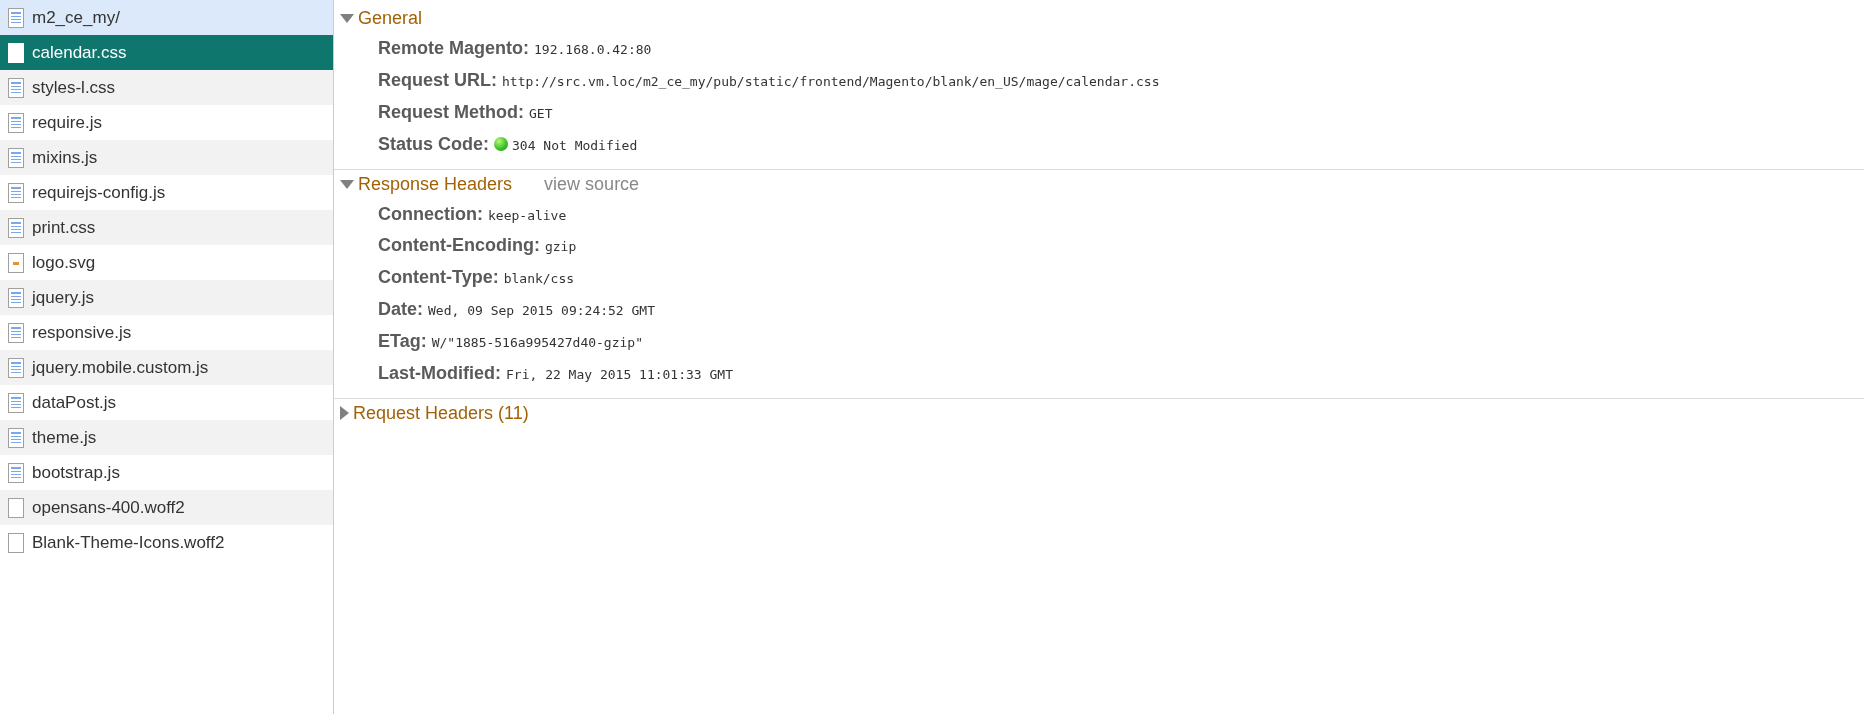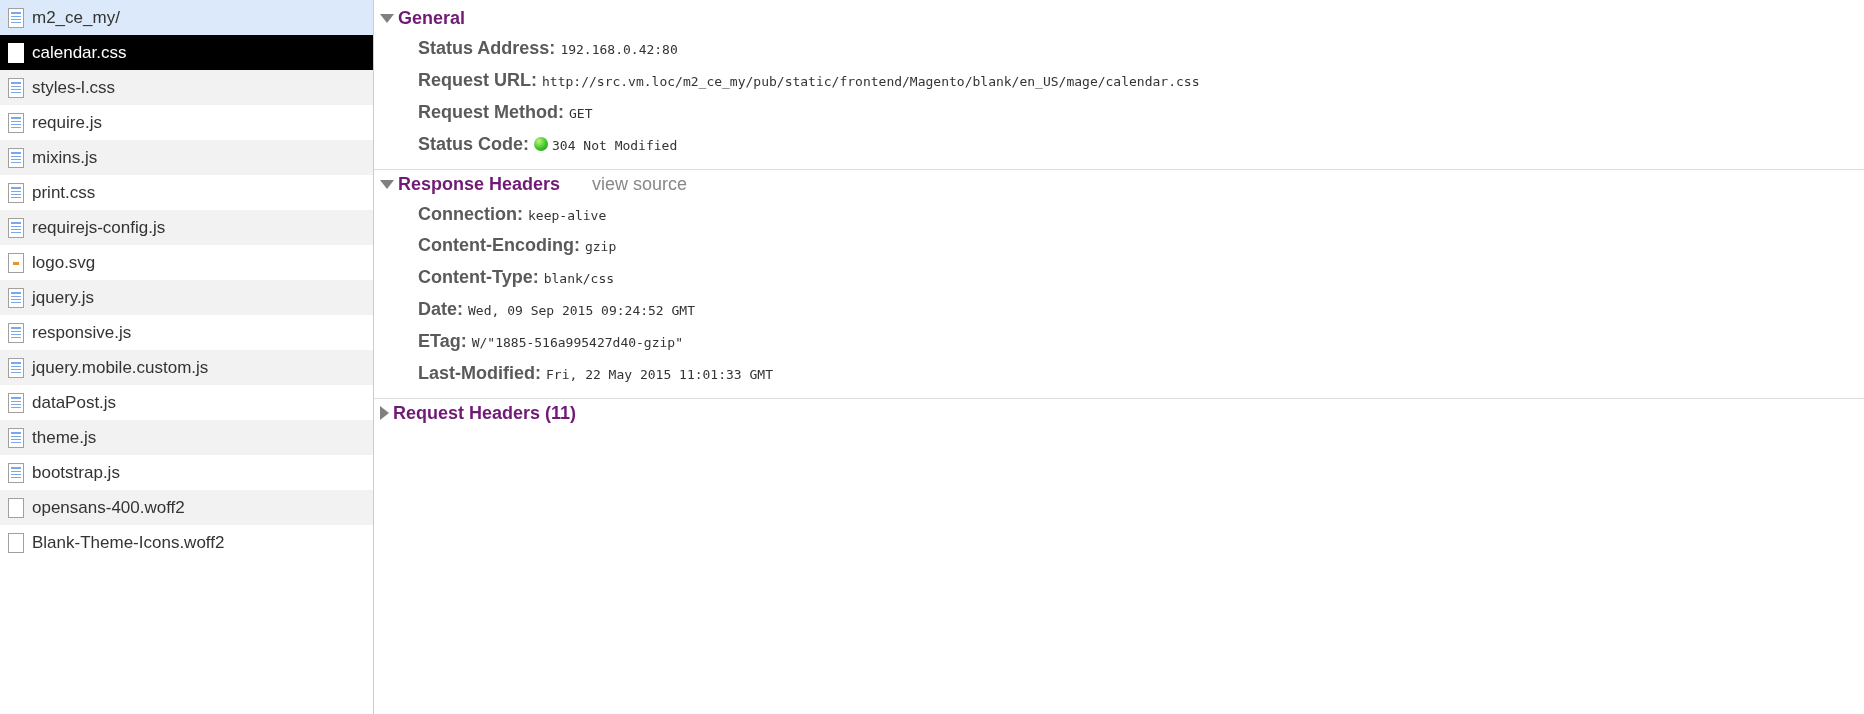--- a/index.html
+++ b/index.html
@@ -7,38 +7,38 @@
   font-family: "Lucida Grande", "Helvetica Neue", Arial, sans-serif;
   font-size: 16px;
   color: #333;
   background: #fff;
   display: flex;
   width: 1864px;
   height: 714px;
   overflow: hidden;
 }
 .sidebar {
-  width: 374px;
+  width: 334px;
   border-right: 1px solid #ccc;
   background: #fff;
   overflow-y: auto;
 }
 .file-row {
   display: flex;
   align-items: center;
   height: 35px;
   padding: 0 8px;
   cursor: pointer;
   font-size: 17px;
   color: #333;
 }
 .file-row:nth-child(odd) { background: #f2f2f2; }
 .file-row:nth-child(even) { background: #fff; }
 .file-row.highlighted { background: #dbe9fa; }
-.file-row.selected { background: #000000; color: #fff; }
+.file-row.selected { background: #0f766e; color: #fff; }
 .file-icon {
   width: 16px;
   height: 20px;
   margin-right: 8px;
   border: 1px solid #a0a0a0;
   background: linear-gradient(#fff, #fff);
   position: relative;
   flex-shrink: 0;
 }
 .file-icon::before {
@@ -82,21 +82,21 @@
 .disclosure.down {
   border-left: 7px solid transparent;
   border-right: 7px solid transparent;
   border-top: 9px solid #808080;
 }
 .disclosure.right {
   border-top: 7px solid transparent;
   border-bottom: 7px solid transparent;
   border-left: 9px solid #808080;
 }
-.section-title { font-weight: bold; color: #701a75; }
+.section-title { font-weight: normal; color: #a16207; }
 .view-source { margin-left: 32px; color: #888; font-weight: normal; cursor: pointer; }
 .section-body { padding: 0 0 8px 44px; }
 .kv-row { padding: 2px 0; font-size: 18px; line-height: 1.55; }
 .kv-row .k { font-weight: bold; color: #5a5a5a; }
 .kv-row .v { font-family: Menlo, Consolas, monospace; color: #333; font-size: 13px; }
 .kv-row .v.mono { font-family: Menlo, Consolas, monospace; }
 .status-dot {
   display:inline-block;
   width:14px; height:14px;
   border-radius:50%;
@@ -124,25 +124,25 @@
     <div class="file-row">
       <span class="file-icon doc"></span>
       <span>require.js</span>
     </div>
     <div class="file-row">
       <span class="file-icon doc"></span>
       <span>mixins.js</span>
     </div>
     <div class="file-row">
       <span class="file-icon doc"></span>
+      <span>requirejs-config.js</span>
+    </div>
+    <div class="file-row">
+      <span class="file-icon doc"></span>
       <span>print.css</span>
-    </div>
-    <div class="file-row">
-      <span class="file-icon doc"></span>
-      <span>requirejs-config.js</span>
     </div>
     <div class="file-row">
       <span class="file-icon svg"></span>
       <span>logo.svg</span>
     </div>
     <div class="file-row">
       <span class="file-icon doc"></span>
       <span>jquery.js</span>
     </div>
     <div class="file-row">
@@ -176,21 +176,21 @@
   </div>
 
 <div class="main">
 
   <div class="section">
     <div class="section-header">
       <span class="disclosure down"></span>
       <span class="section-title">General</span>
     </div>
     <div class="section-body" id="general-body">
-        <div class="kv-row"><span class="k">Status Address: </span><span class="v mono">192.168.0.42:80</span></div>
+        <div class="kv-row"><span class="k">Remote Magento: </span><span class="v mono">192.168.0.42:80</span></div>
         <div class="kv-row"><span class="k">Request URL: </span><span class="v mono">http://src.vm.loc/m2_ce_my/pub/static/frontend/Magento/blank/en_US/mage/calendar.css</span></div>
         <div class="kv-row"><span class="k">Request Method: </span><span class="v mono">GET</span></div>
         <div class="kv-row"><span class="k">Status Code: </span><span class="status-dot"></span><span class="v mono">304 Not Modified</span></div>
       </div>
   </div>
 
   <div class="section">
     <div class="section-header">
       <span class="disclosure down"></span>
       <span class="section-title">Response Headers</span>

